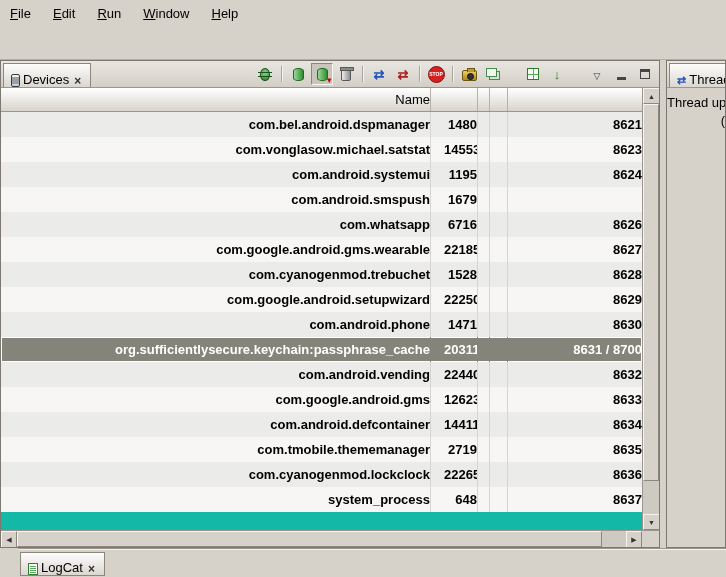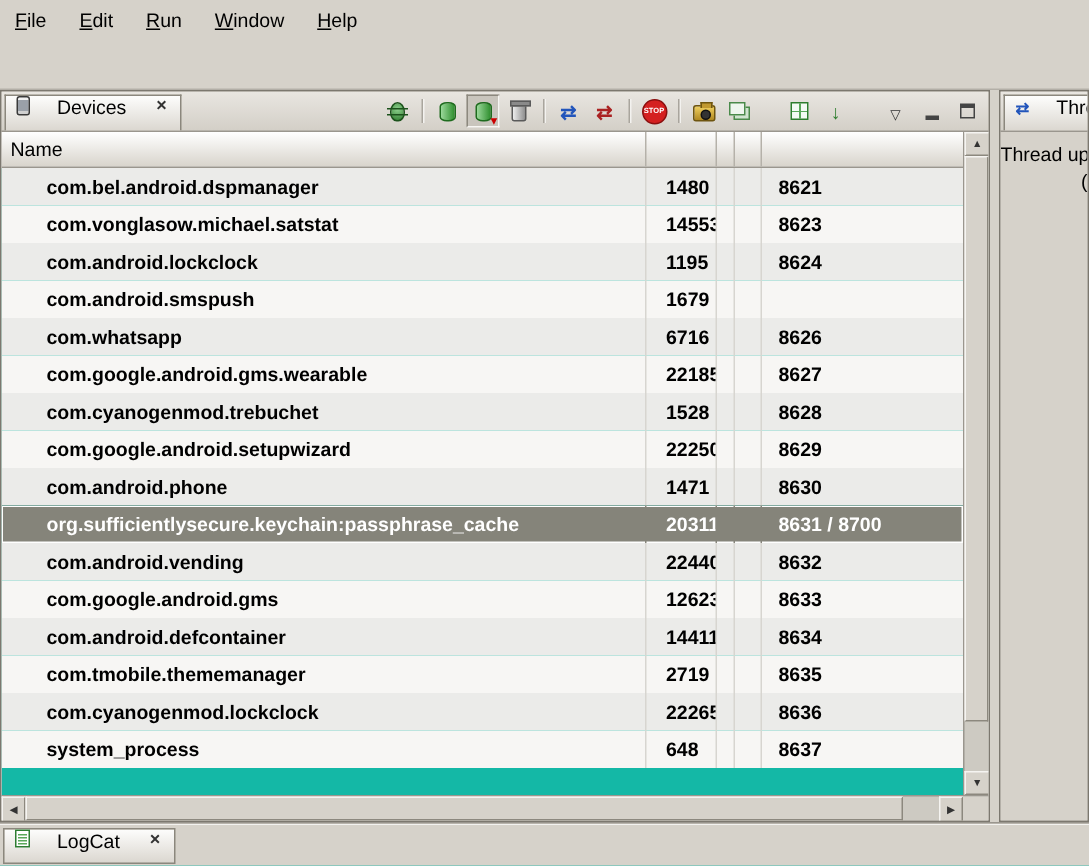--- a/index.html
+++ b/index.html
@@ -31,21 +31,21 @@
   .panel.right { flex:1; }
   
   .tabstrip {
     height:27px; flex:none; display:flex; align-items:flex-end;
     background: linear-gradient(#e9e6e1,#d3cfc7);
     border-bottom:1px solid #9a968e;
     white-space:nowrap; overflow:hidden;
   }
   .tab {
     height:24px; margin-left:2px; padding:0 7px;
-    display:inline-flex; align-items:flex-start; gap:18px;
+    display:inline-flex; align-items:flex-end; gap:3px;
     background: linear-gradient(#fdfdfc,#dbd7d0);
     border:1px solid #8b877d; border-bottom:none;
     font-size:13px; flex:none;
   }
   .tab-close::before { content:"×"; font-weight:bold; font-size:12px; color:#333; }
   .tab-close { width:11px; height:12px; display:inline-flex; align-items:center; justify-content:center; }
   
   .view-toolbar { margin-left:auto; display:flex; align-items:center; height:100%; padding-right:3px; gap:2px; }
   .tbtn { width:22px; height:22px; display:flex; align-items:center; justify-content:center; flex:none; }
   .tbtn.pressed { border:1px solid; border-color:#8c887e #f7f6f3 #f7f6f3 #8c887e; background:#c9c5bd; }
@@ -80,21 +80,21 @@
   .i-down::before { content:"↓"; color:#2e7d2e; font-weight:bold; font-size:13px; }
   .i-chevron::before { content:"▽"; font-size:9px; color:#333; }
   .i-min { width:9px; height:3px; background:#444; margin-top:9px; }
   .i-max { width:10px; height:10px; border:1px solid #444; border-top:3px solid #444; }
   .i-phone { width:9px; height:13px; border:1px solid #3a3a3a; border-radius:2px;
     background:linear-gradient(#f0f0f0 15%, #9aa0a8 15% 80%, #d0d0d0 80%); }
   .i-page { position:relative; width:10px; height:12px; background:#fff; border:1px solid #2e7d32; }
   .i-page::before { content:""; position:absolute; left:1px; top:2px; width:6px; height:1px; background:#5aa85a;
     box-shadow:0 2px 0 #5aa85a, 0 4px 0 #5aa85a, 0 6px 0 #5aa85a; }
   
-  .table-wrap { flex:1; display:flex; overflow:hidden; background:#f2f1ef; }
+  .table-wrap { flex:1; display:flex; overflow:hidden; background:#f2f1ef;text-align:right; }
   .table { flex:1; display:flex; flex-direction:column; overflow:hidden; }
   .grid-cols { display:grid; grid-template-columns:430px 47px 12px 18px 1fr; }
   .thead { height:24px; flex:none; background:linear-gradient(#ffffff,#d8d4cc); border-bottom:1px solid #9a968e; }
   .th { line-height:23px; padding-left:6px; border-right:1px solid #b5b1a9; overflow:hidden; white-space:nowrap; }
   .th.last { border-right:none; }
   .tbody { flex:1; overflow:hidden; background:#14b8a6;font-weight:bold; }
   .trow { height:25px; line-height:25px; }
   .trow.even { background:#ebebe9; }
   .trow.odd { background:#f7f6f4; }
   .cell { overflow:hidden; white-space:nowrap; border-right:1px solid #d7d5d0; }
@@ -118,21 +118,21 @@
     background:#d6d2ca; border:1px solid; border-color:#f5f4f1 #8c887e #8c887e #f5f4f1; }
   .hrow { height:17px; flex:none; display:flex; background:#cdcac2; border-top:1px solid #9a968e; }
   .hscroll { flex:1; display:flex; }
   .htrack { flex:1; position:relative; }
   .hthumb { position:absolute; left:0; top:0; bottom:0; width:96%;
     background:#d6d2ca; border:1px solid; border-color:#f5f4f1 #8c887e #8c887e #f5f4f1; }
   .corner { width:17px; flex:none; background:#d6d2ca; }
   
   .threads-msg { padding-top:6px; text-align:right; line-height:18px; font-size:13px; overflow:hidden; white-space:nowrap; background:#d6d2ca; flex:1; }
   
-  .bottombar { position:absolute; left:0; right:0; bottom:0; height:29px;
+  .bottombar { position:absolute; left:18px; right:0; bottom:0; height:29px;
     background:#d6d2ca; border-top:1px solid #9a968e; box-shadow: inset 0 1px 0 #f3f2ef;
     display:flex; align-items:flex-end; }
   .bottom-tab { height:24px; margin:0 0 1px 2px; border-bottom:1px solid #8b877d; }
   u { text-decoration: underline; }
 </style>
 </head>
 <body>
 
 <div class="menubar">
   <span class="menu-item u-first"><u>F</u>ile</span>
@@ -223,21 +223,21 @@
     <div class="cell port">8621</div>
   </div>
             <div class="trow grid-cols odd">
     <div class="cell name">com.vonglasow.michael.satstat</div>
     <div class="cell pid">14553</div>
     <div class="cell c3"></div>
     <div class="cell c4"></div>
     <div class="cell port">8623</div>
   </div>
             <div class="trow grid-cols even">
-    <div class="cell name">com.android.lockclock</div>
+    <div class="cell name">com.android.systemui</div>
     <div class="cell pid">1195</div>
     <div class="cell c3"></div>
     <div class="cell c4"></div>
     <div class="cell port">8624</div>
   </div>
             <div class="trow grid-cols odd">
     <div class="cell name">com.android.smspush</div>
     <div class="cell pid">1679</div>
     <div class="cell c3"></div>
     <div class="cell c4"></div>

